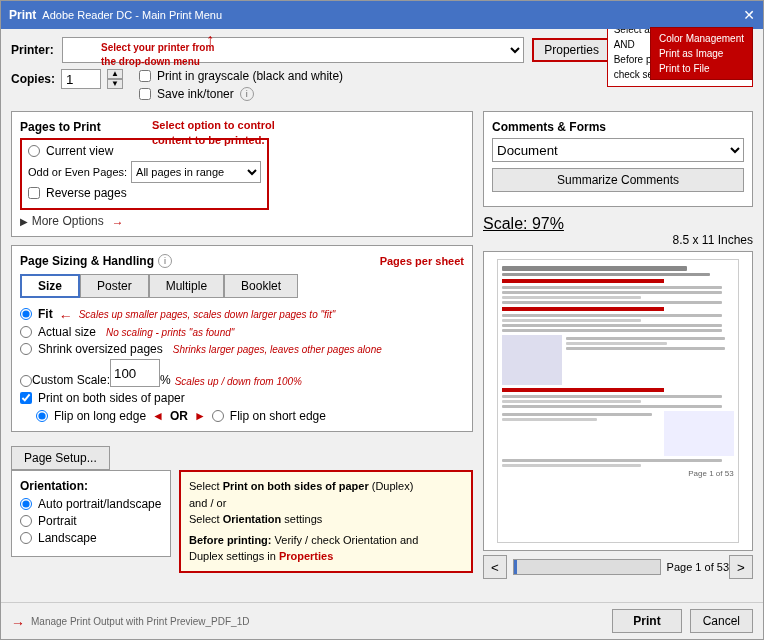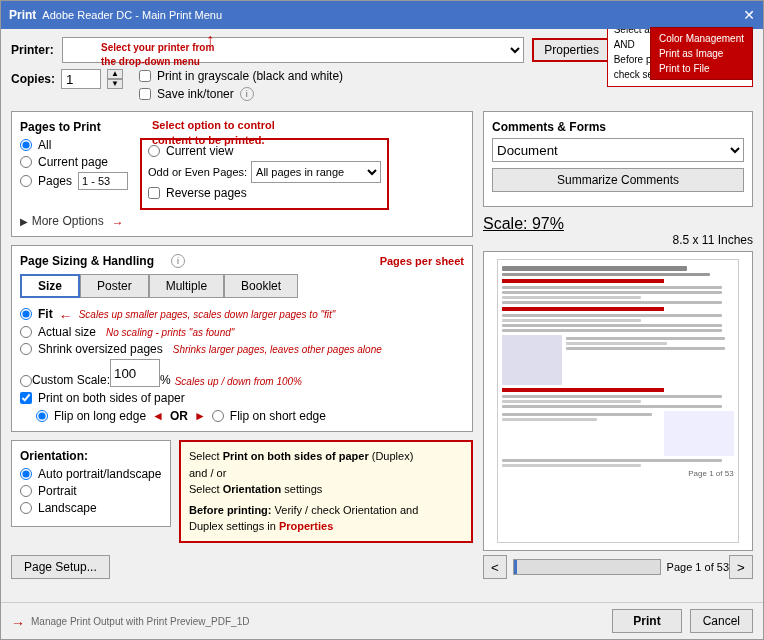--- a/index.html
+++ b/index.html
@@ -161,35 +161,20 @@
 
       <div class="left-panel">
 
         <div class="pages-section">
           <div style="font-weight:bold;font-size:12px;margin-bottom:4px;">Pages to Print</div>
           <div style="position:absolute;left:140px;top:6px;color:#C00000;font-size:11px;font-weight:bold;line-height:1.4;">
             Select option to control<br>content to be printed.
           </div>
 
           <div style="display:flex;gap:12px;">
-            <div>
-              <div class="radio-row">
-                <input type="radio" name="pages" checked="" style="">
-                <label>All</label>
-              </div>
-              <div class="radio-row">
-                <input type="radio" name="pages" style="">
-                <label>Current page</label>
-              </div>
-              <div class="radio-row">
-                <input type="radio" name="pages" style="">
-                <label>Pages</label>
-                <input type="text" class="pages-input" value="1 - 53" style="">
-              </div>
-            </div>
 
             <div style="border:2px solid #C00000;padding:4px 6px;">
               <div class="radio-row">
                 <input type="radio" name="pages" style="">
                 <label>Current view</label>
               </div>
               <div style="display:flex;align-items:center;gap:4px;margin-bottom:3px;">
                 <label style="font-size:11px;">Odd or Even Pages:</label>
                 <select class="odd-even-select">
                   <option>All pages in range</option>
@@ -204,21 +189,21 @@
 
           <div class="more-options" style="margin-top:4px;">
             <span class="triangle">▶</span>
             <span>More Options</span>
             <span style="color:#C00000;font-weight:bold;margin-left:4px;">→</span>
           </div>
         </div>
 
         <div class="sizing-section">
           <div style="display:flex;align-items:center;justify-content:space-between;margin-bottom:6px;">
-            <div style="display:flex;align-items:center;gap:17px;">
+            <div style="display:flex;align-items:center;gap:4px;">
               <span style="font-weight:bold;font-size:12px;">Page Sizing &amp; Handling</span>
               <span style="border:1px solid #999;border-radius:50%;width:14px;height:14px;display:inline-flex;align-items:center;justify-content:center;font-size:9px;color:#666;">i</span>
             </div>
             <span style="color:#C00000;font-size:11px;font-weight:bold;">Pages per sheet</span>
           </div>
 
           <div class="size-tabs">
             <button class="size-tab active">Size</button>
             <button class="size-tab">Poster</button>
             <button class="size-tab">Multiple</button>
@@ -259,20 +244,24 @@
             <input type="radio" name="flip" checked="" style="">
             <label>Flip on long edge</label>
             <span style="color:#C00000;font-weight:bold;">◄</span>
             <span style="font-weight:bold;">OR</span>
             <span style="color:#C00000;font-weight:bold;">►</span>
             <input type="radio" name="flip" style="">
             <label>Flip on short edge</label>
           </div>
         </div>
 
+        <div style="margin-top:6px;">
+          <button class="page-setup-btn">Page Setup...</button>
+        </div>
+
         <div style="display:flex;gap:8px;align-items:flex-start;">
           <div class="orientation-section" style="flex:0 0 160px;">
             <div style="font-weight:bold;margin-bottom:4px;">Orientation:</div>
             <div class="radio-row">
               <input type="radio" name="orient" checked="" style="">
               <label>Auto portrait/landscape</label>
             </div>
             <div class="radio-row">
               <input type="radio" name="orient" style="">
               <label>Portrait</label>
@@ -283,24 +272,20 @@
             </div>
           </div>
 
           <div class="duplex-box" style="flex:1;">
             <div>Select <span style="font-weight:bold;">Print on both sides of paper</span> (Duplex)</div>
             <div>and / or</div>
             <div>Select <span style="font-weight:bold;">Orientation</span> settings</div>
             <div style="margin-top:4px;"><span style="font-weight:bold;">Before printing:</span> Verify / check Orientation and</div>
             <div>Duplex settings in <span style="color:#C00000;font-weight:bold;">Properties</span></div>
           </div>
-        </div>
-
-        <div style="margin-top:6px;">
-          <button class="page-setup-btn">Page Setup...</button>
         </div>
       </div>
 
       <div class="right-panel">
 
         <div class="comments-section">
           <div class="comments-label">Comments &amp; Forms</div>
           <select class="comments-select">
             <option>Document</option>
           </select>

